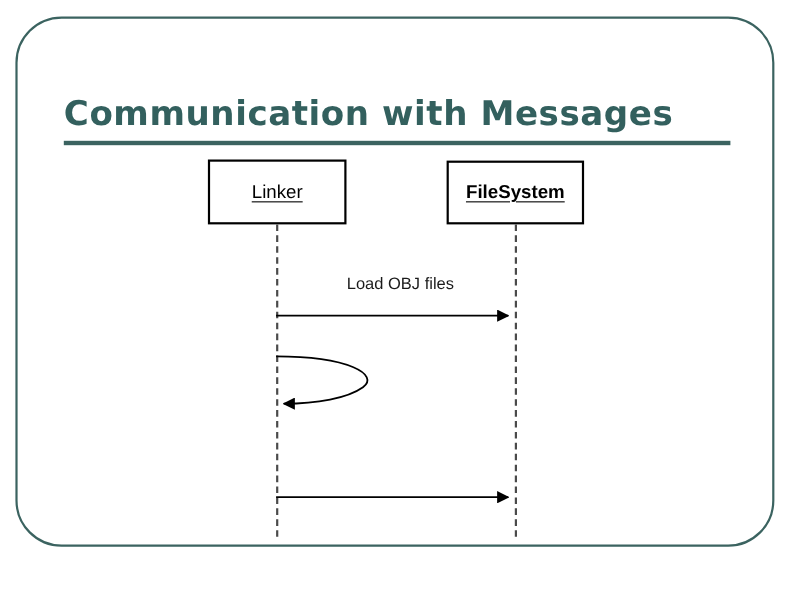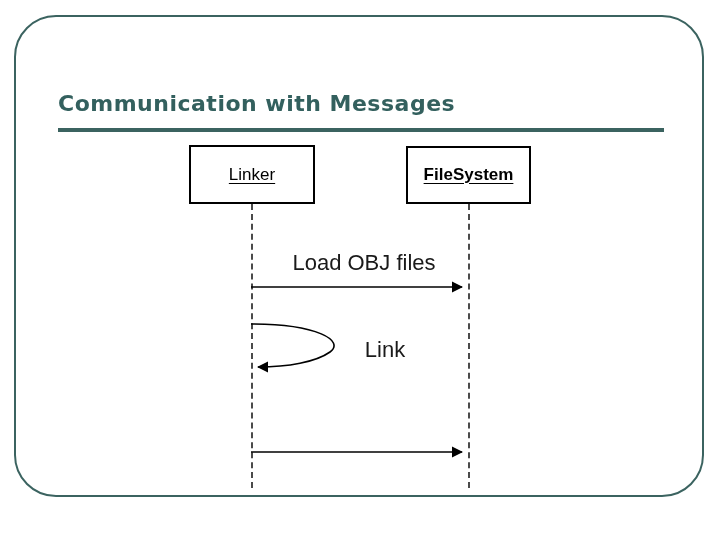--- a/index.html
+++ b/index.html
@@ -29,21 +29,21 @@
   }
   
   #title {
     position: absolute;
     left: 58px;
     top: 86px;
     width: 610px;
     color: #33605e;
     font-family: "DejaVu Sans", sans-serif;
     font-weight: bold;
-    font-size: 22px;
+    font-size: 31px;
     letter-spacing: 0.5px;
     line-height: 36px;
     white-space: nowrap;
   }
   #title-rule {
     position: absolute;
     left: 58px;
     top: 128px;
     width: 606px;
     height: 4px;
@@ -97,21 +97,21 @@
     height: 284px;
   }
   #lifeline-filesystem {
     left: 468px;
     top: 204px;
     height: 284px;
   }
   .msg-label {
     position: absolute;
     font-family: "Liberation Sans", sans-serif;
-    font-size: 22px;
+    font-size: 15px;
     color: #1a1a1a;
     white-space: nowrap;
     text-align: center;
   }
   #label-load {
     left: 254px;
     top: 250px;
     width: 220px;
   }
   #label-link {
@@ -172,17 +172,16 @@
         <path d="M 251 324 C 318 324, 345 341, 330 352 C 316 362, 288 367, 258 367" fill="none" stroke="#000000" stroke-width="1.6" marker-end="url(#arrow-left)"></path>
       </g>
 
       <g>
         <line x1="251" y1="452" x2="462" y2="452" stroke="#000000" stroke-width="1.6" marker-end="url(#arrow-right)"></line>
       </g>
     </svg>
 
     <div class="msg-label" id="label-load">Load OBJ files</div>
 
-    <div class="msg-label" id="label-link">Link</div>
 
 
   </div>
 </div>
 
 </body></html>

